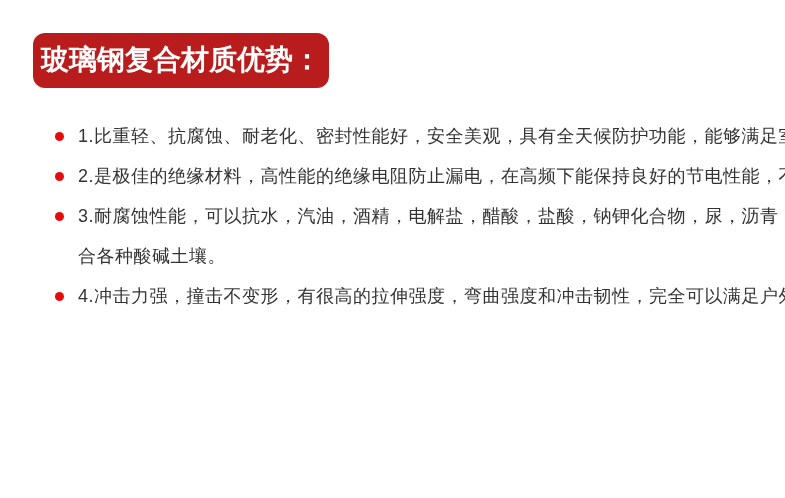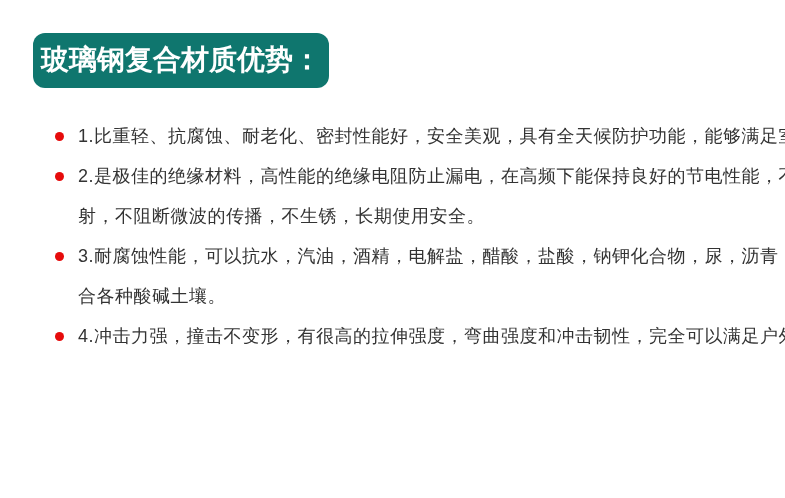--- a/index.html
+++ b/index.html
@@ -15,21 +15,21 @@
   }
   .page {
     position: relative;
     width: 785px;
     height: 498px;
     background: #ffffff;
   }
   .banner {
     display: inline-block;
     margin: 33px 0 0 33px;
-    background: #0f766e;
+    background: #b91c1c;
     border-radius: 12px;
     padding: 13px 8px 14px 8px;
   }
   .banner-title {
     color: #ffffff;
     font-size: 28px;
     font-weight: bold;
     line-height: 1;
     letter-spacing: 0px;
     white-space: nowrap;
@@ -73,21 +73,20 @@
   <ul class="bullet-list">
 
     <li class="bullet-item">
       <span class="dot"></span>
       <div class="bullet-line">1.比重轻、抗腐蚀、耐老化、密封性能好，安全美观，具有全天候防护功能，能够满足室外</div>
     </li>
 
     <li class="bullet-item">
       <span class="dot"></span>
       <div class="bullet-line">2.是极佳的绝缘材料，高性能的绝缘电阻防止漏电，在高频下能保持良好的节电性能，不反</div>
-      <div class="bullet-line">射，不阻断微波的传播，不生锈，长期使用安全。</div>
     </li>
 
     <li class="bullet-item">
       <span class="dot"></span>
       <div class="bullet-line">3.耐腐蚀性能，可以抗水，汽油，酒精，电解盐，醋酸，盐酸，钠钾化合物，尿，沥青，适</div>
       <div class="bullet-line">合各种酸碱土壤。</div>
     </li>
 
     <li class="bullet-item">
       <span class="dot"></span>

